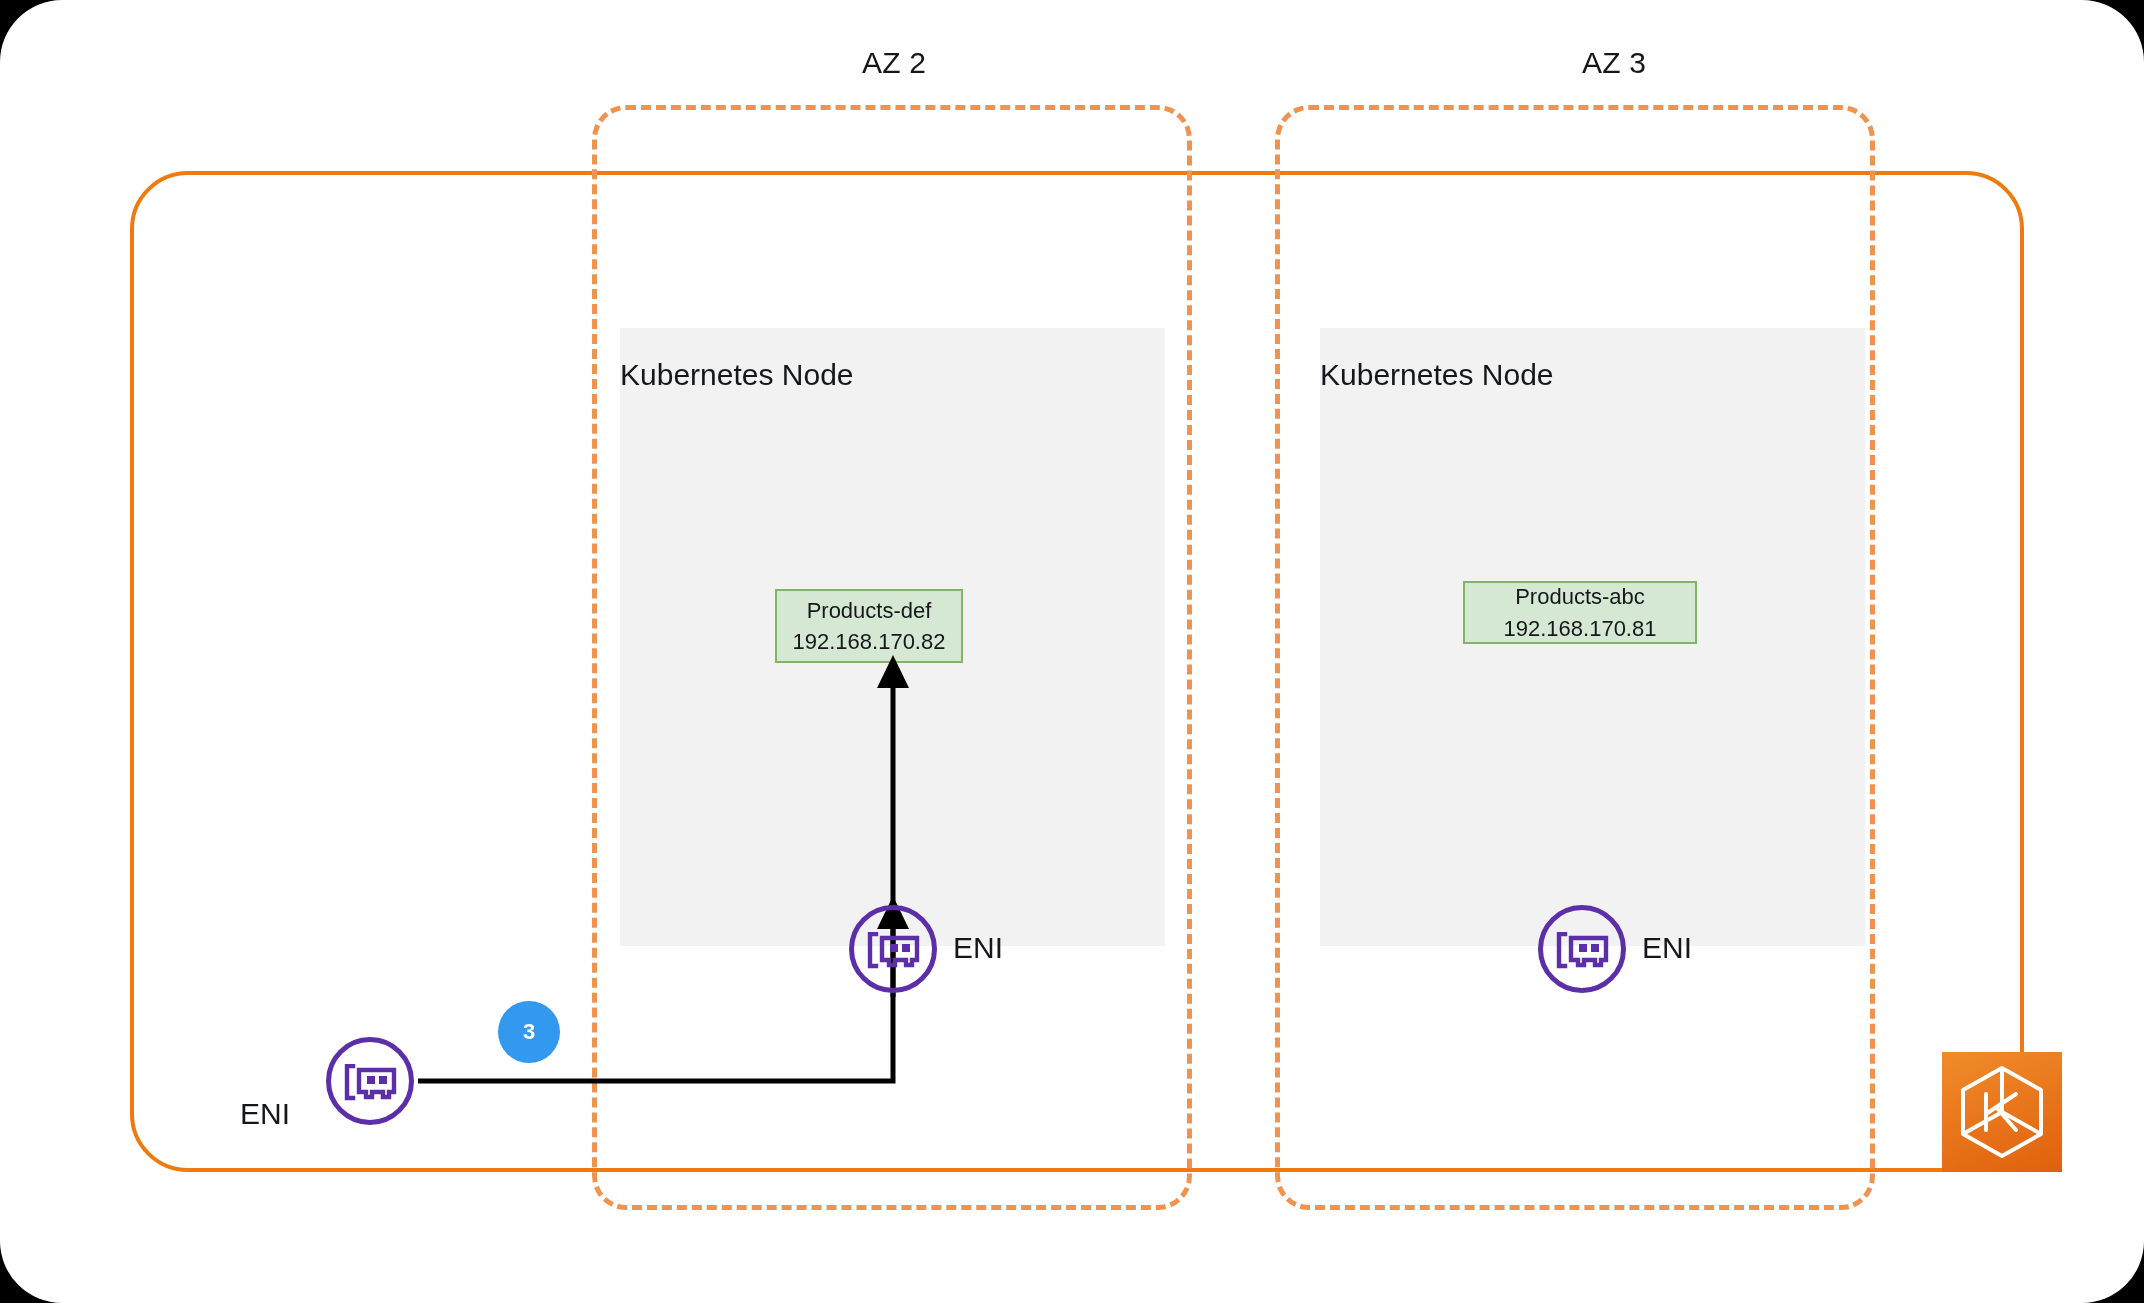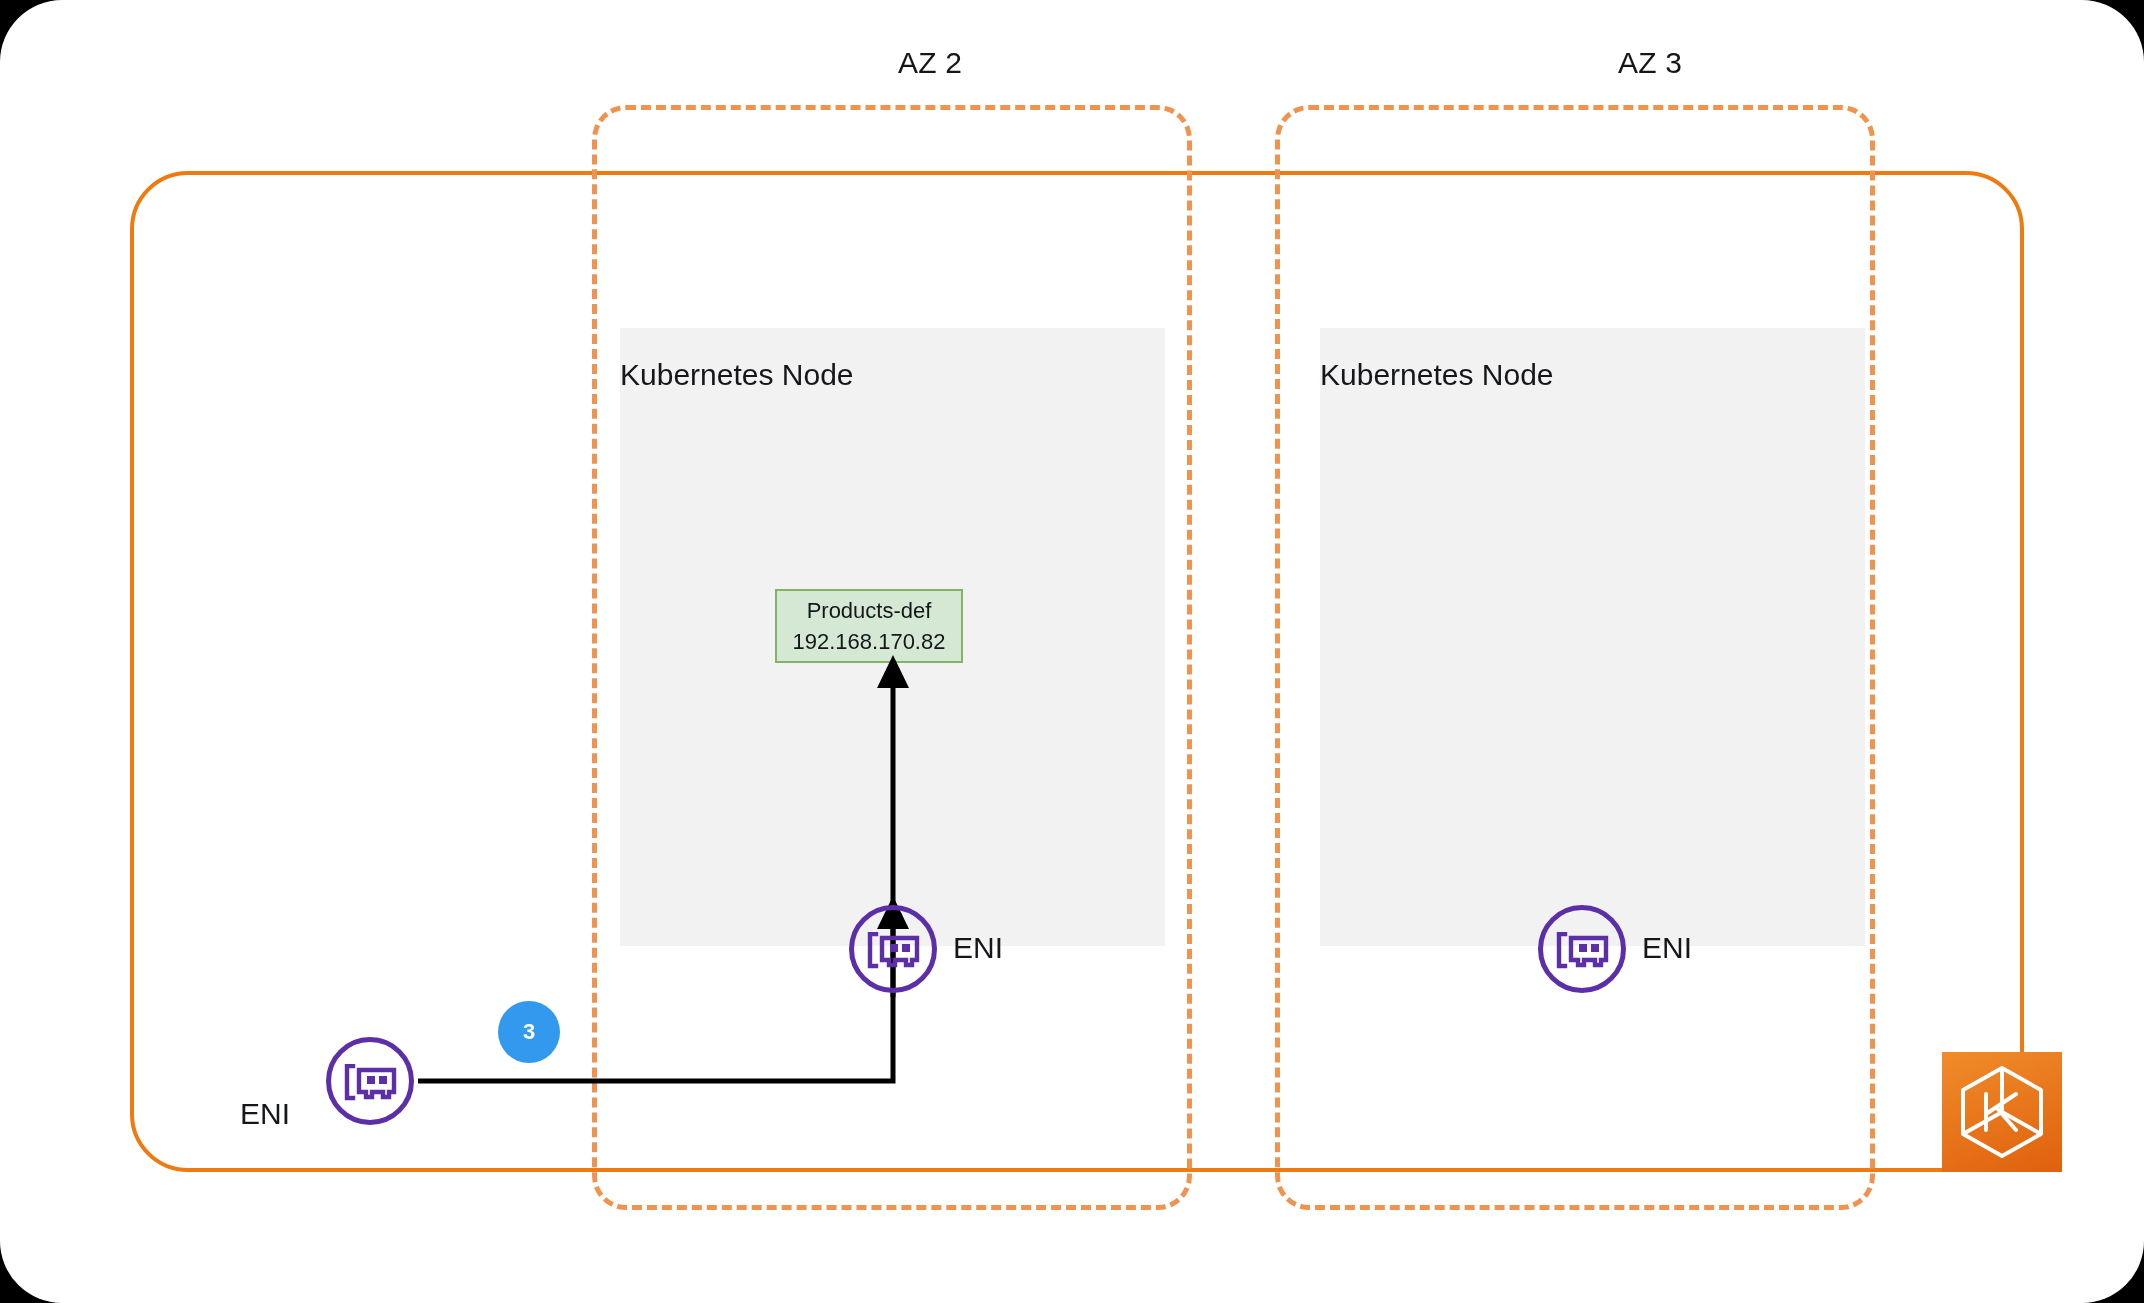--- a/index.html
+++ b/index.html
@@ -48,21 +48,20 @@
   }
   #az2-box { left: 592px;  top: 105px; width: 600px; height: 1105px; }
   #az3-box { left: 1275px; top: 105px; width: 600px; height: 1105px; }
 
   .az-label {
     position: absolute;
     font-size: 30px;
     color: #15171a;
     letter-spacing: 0.2px;
     white-space: nowrap;
-    margin-left: 36px;
   }
   #az2-label { left: 862px;  top: 46px; }
   #az3-label { left: 1582px; top: 46px; }
 
   
   .node-box {
     position: absolute;
     background: #f2f2f2;
     width: 545px;
     height: 618px;
@@ -183,20 +182,24 @@
   <div id="node-az3" class="node-box"></div>
 
   <div id="node-az2-label" class="node-label">Kubernetes Node</div>
   <div id="node-az3-label" class="node-label">Kubernetes Node</div>
 
   <div id="pod-def" class="pod-box">
     <span>Products-def</span>
     <span>192.168.170.82</span>
   </div>
 
+  <div id="pod-abc" class="pod-box">
+    <span>Products-abc</span>
+    <span>192.168.170.81</span>
+  </div>
 
   <svg id="connectors" viewBox="0 0 2144 1303" xmlns="http://www.w3.org/2000/svg">
     <defs>
       <marker id="arrowhead" markerWidth="7" markerHeight="7" refX="3.2" refY="3.2" orient="auto" markerUnits="strokeWidth">
         <path d="M0,0 L6.6,3.2 L0,6.4 z" fill="#000000"></path>
       </marker>
     </defs>
 
     <path d="M 418,1081 L 893,1081 L 893,913" fill="none" stroke="#000000" stroke-width="5" marker-end="url(#arrowhead)"></path>
 

